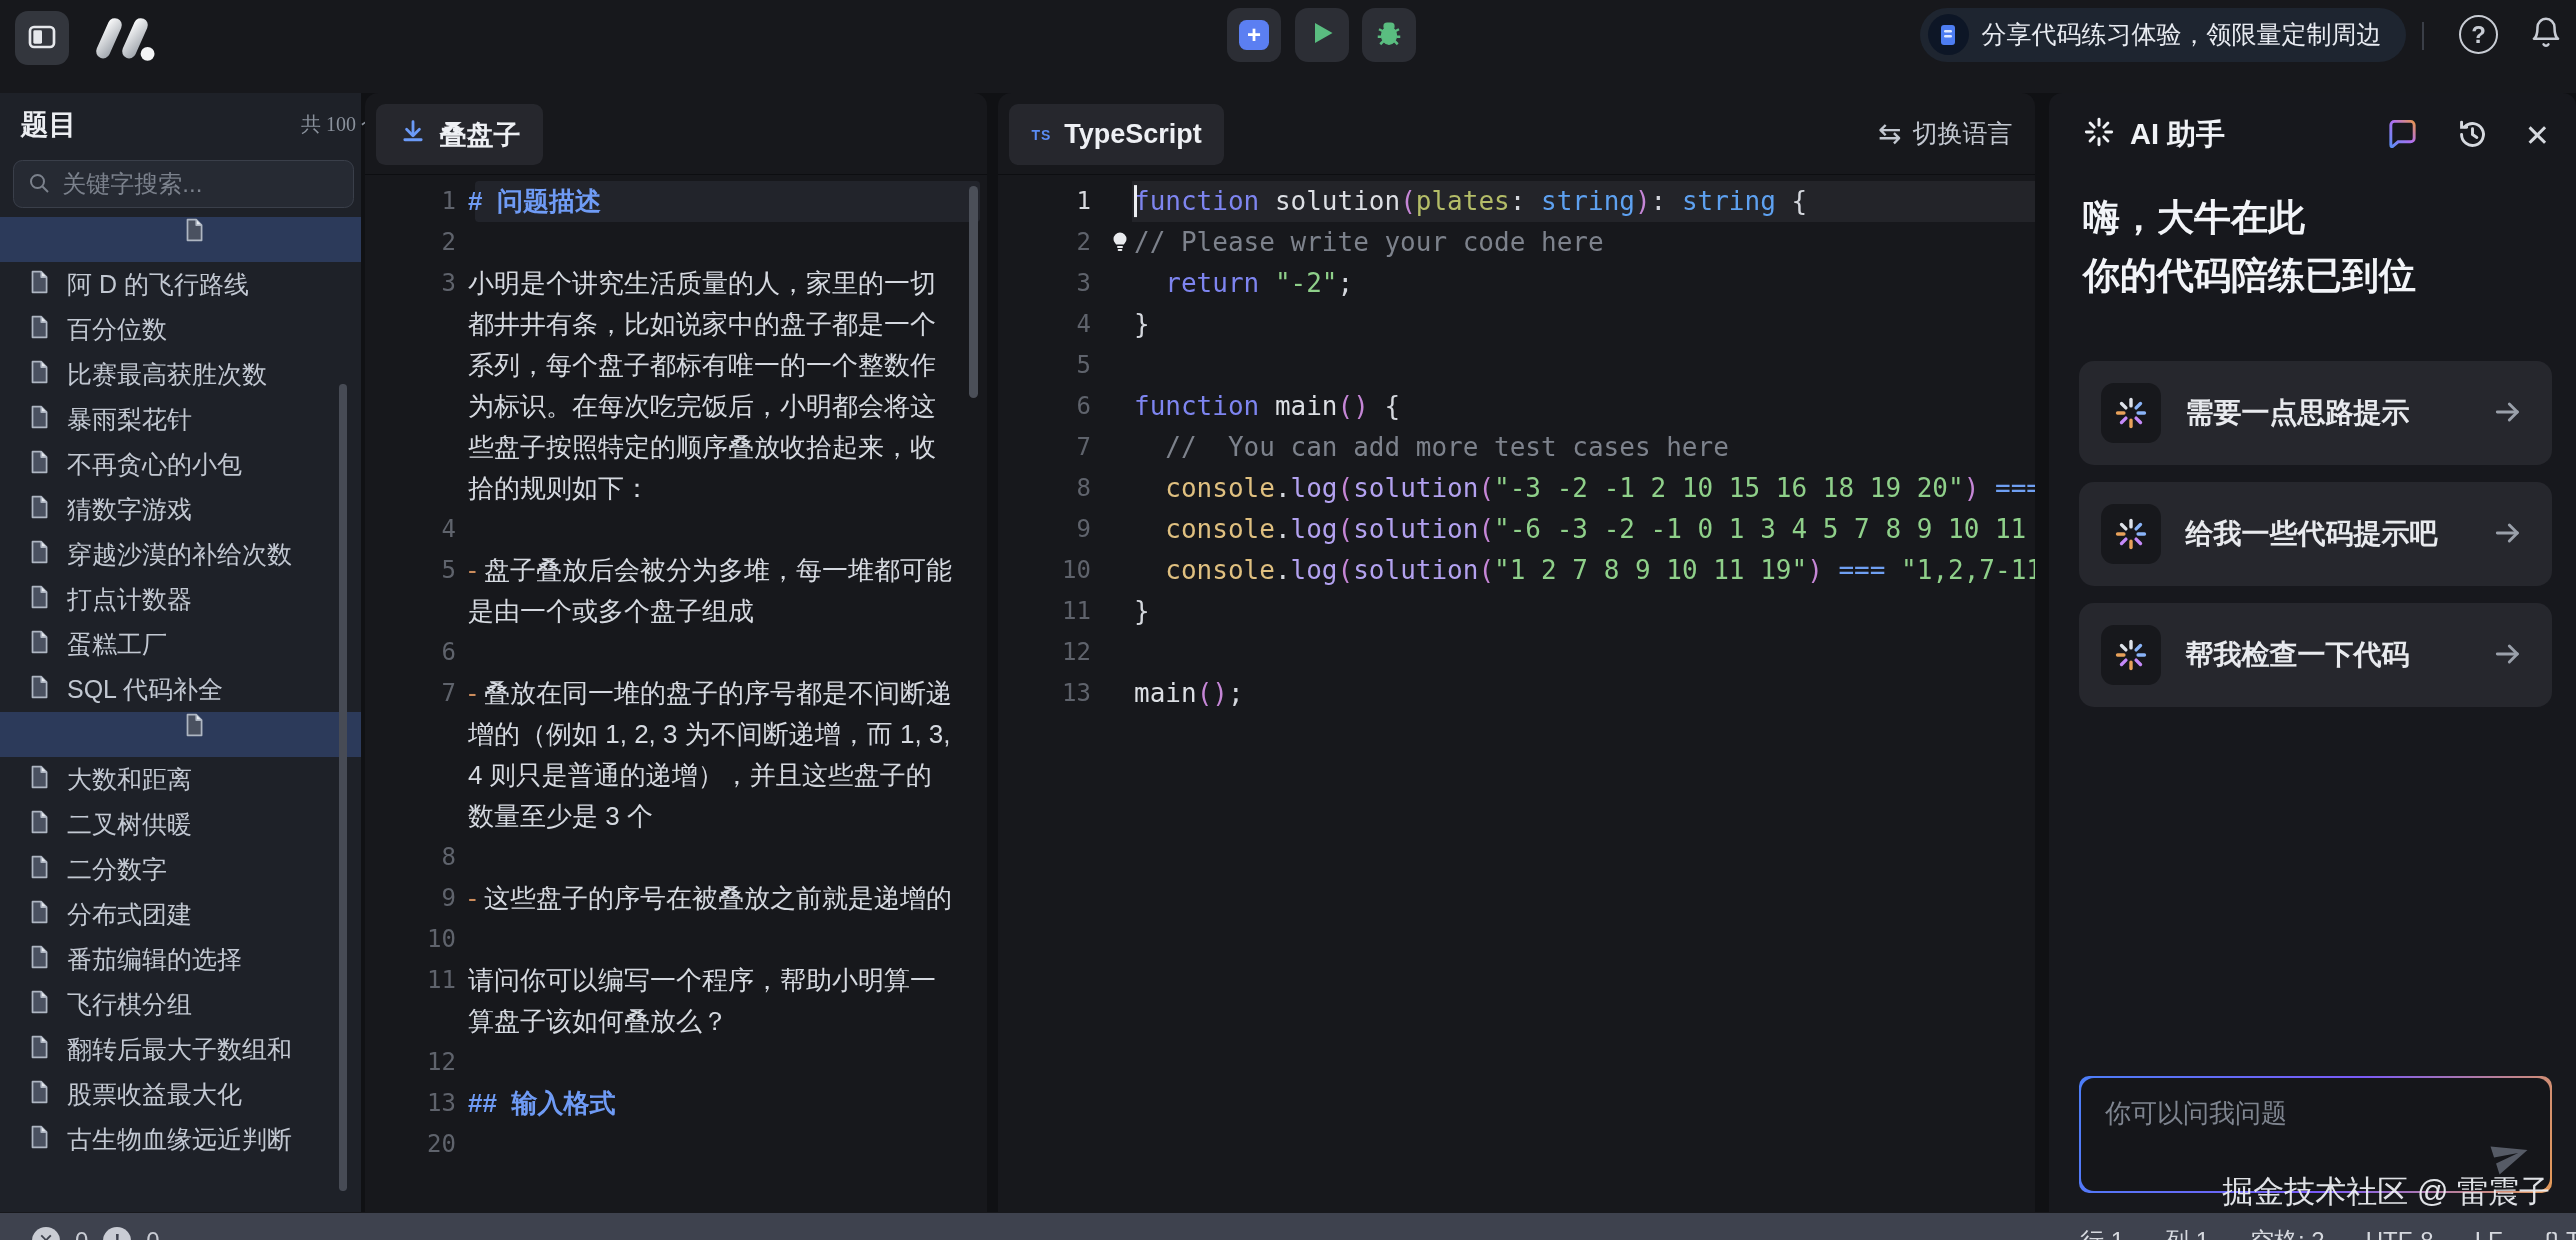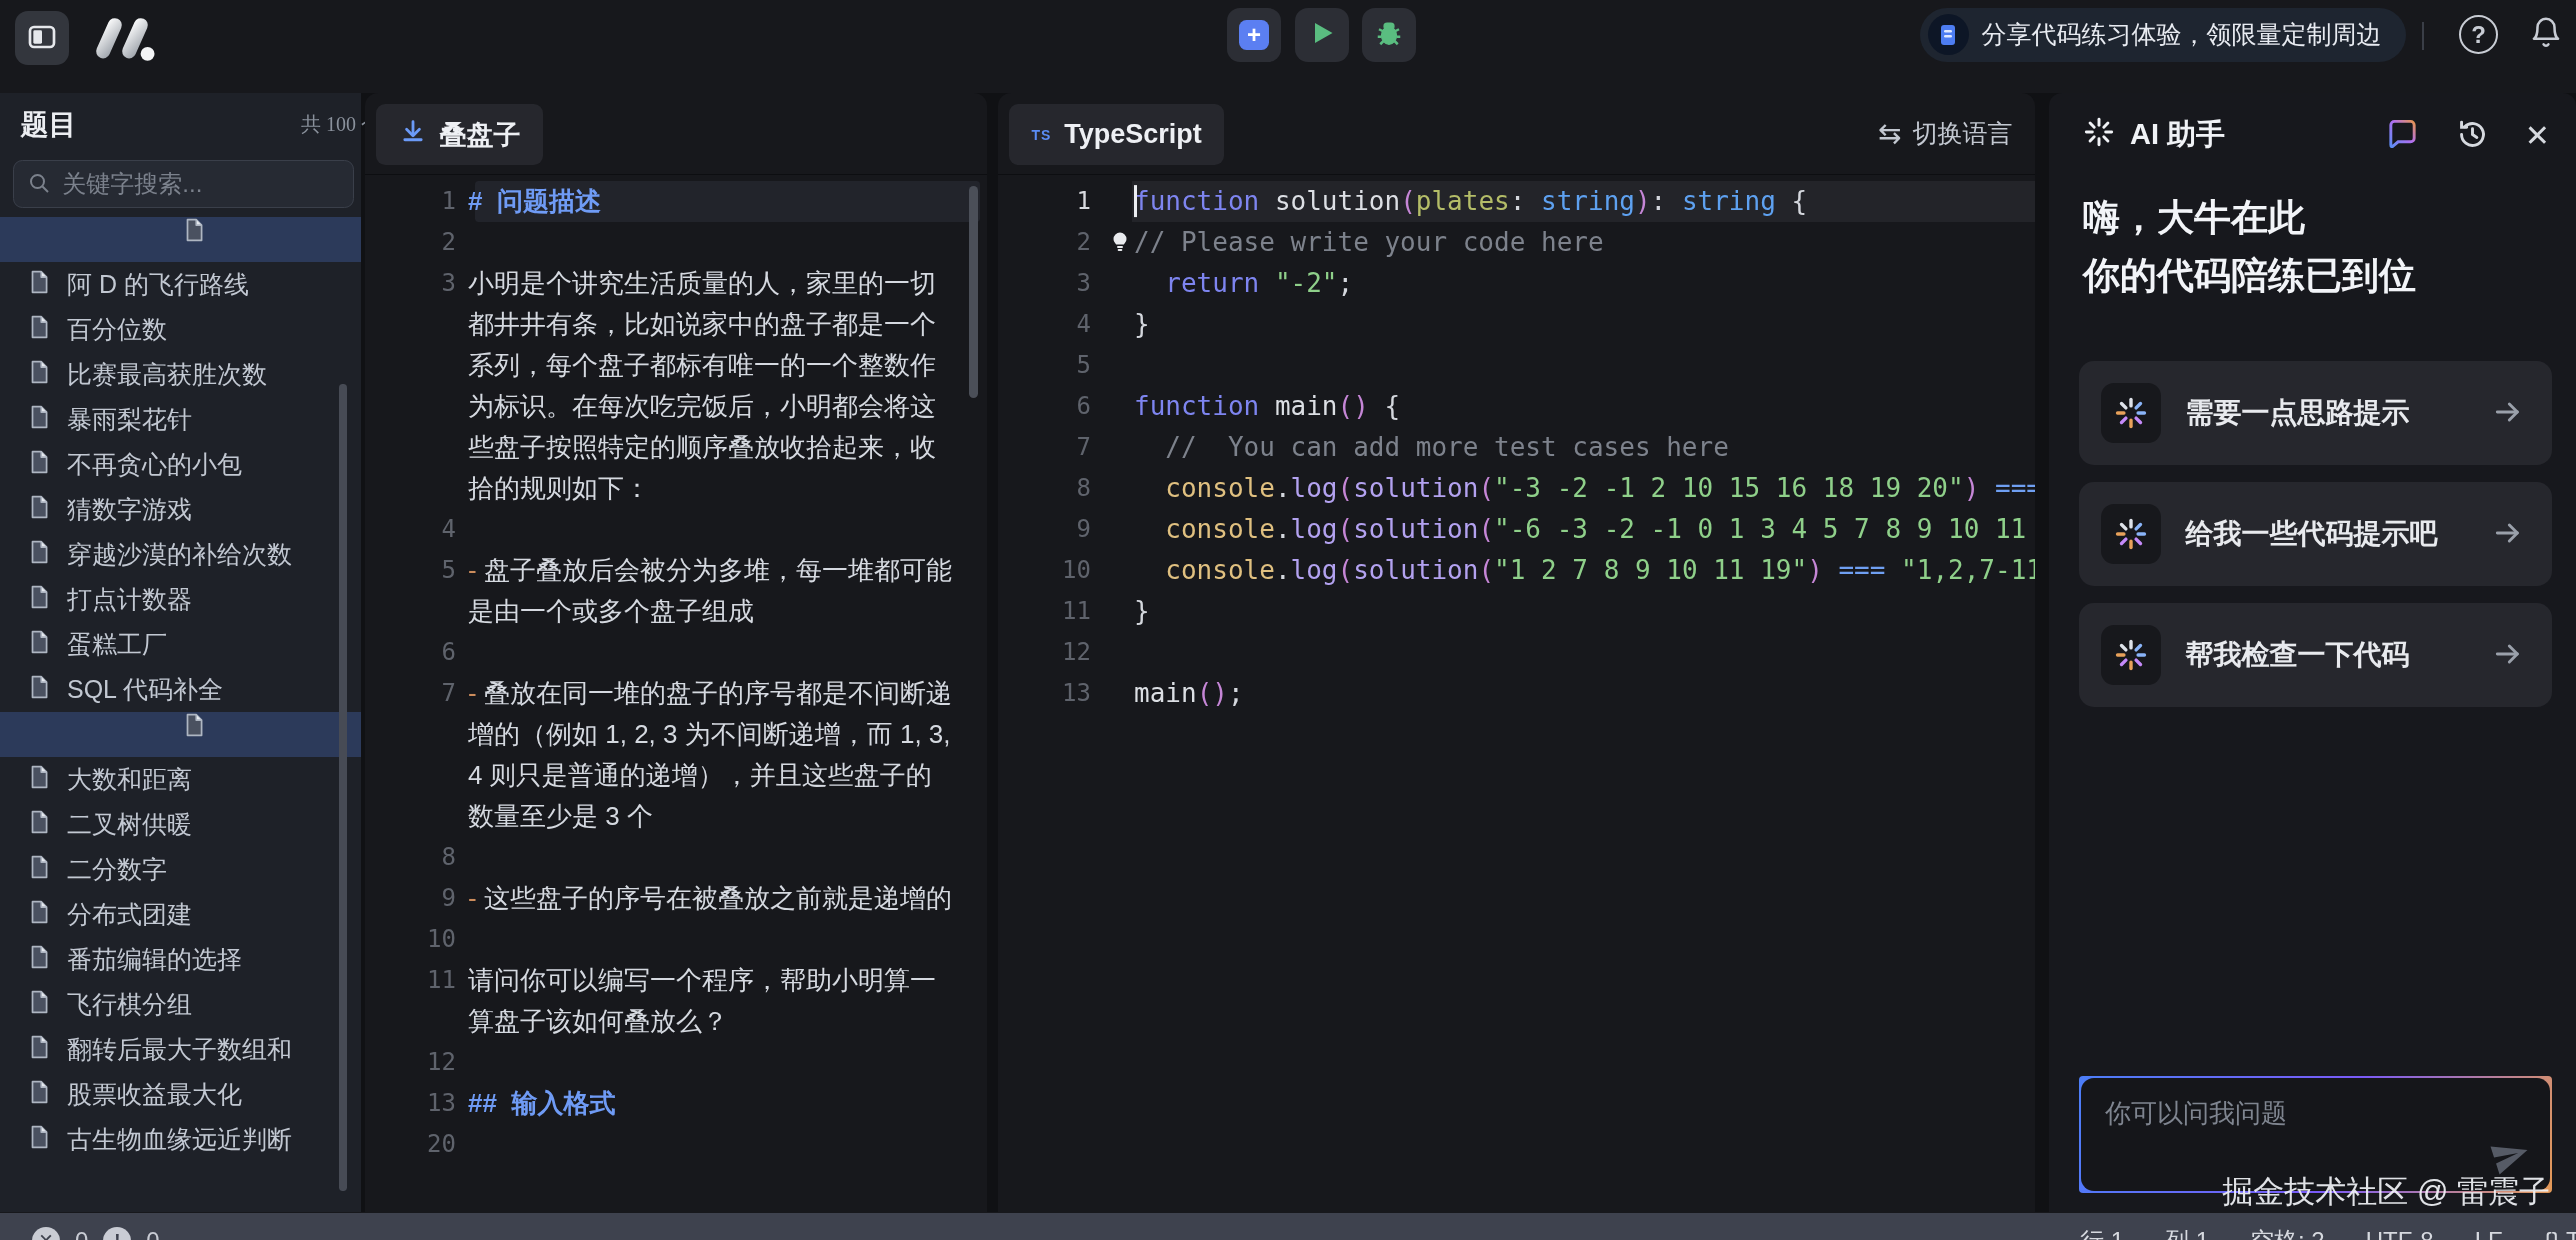--- a/index.html
+++ b/index.html
@@ -94,21 +94,21 @@
   .ai{left:2049px;width:527px;background:#17181d;}
   .ai-head{position:absolute;left:0;top:0;right:0;height:84px;}
   .ai-title{position:absolute;left:34px;top:22.4px;display:flex;align-items:center;gap:15px;color:#f0f2f6;font-size:29px;font-weight:bold;}
   .ai-hicons{position:absolute;right:26px;top:24px;display:flex;align-items:center;gap:35px;}
   .ai-close{color:#d6d9df;font-size:30px;font-weight:bold;line-height:1;}
   .ai-greet{position:absolute;left:34px;top:96px;color:#f2f4f8;font-size:37px;font-weight:bold;line-height:58px;}
   .ai-cards{position:absolute;left:30px;top:268px;right:24px;display:flex;flex-direction:column;gap:17px;}
   .ai-card{height:104px;border-radius:15px;background:#26272d;display:flex;align-items:center;padding:0 28px 0 22.4px;gap:24px;}
   .ai-tile{width:60px;height:60px;border-radius:13px;background:#17181c;display:flex;align-items:center;justify-content:center;flex:0 0 60px;}
   .ai-card-label{color:#e8eaee;font-size:28px;font-weight:bold;flex:1;}
-  .ai-input-wrap{position:absolute;left:30px;top:983px;right:24px;height:117px;border-radius:4px;padding:1.9px;
+  .ai-input-wrap{position:absolute;left:30px;top:983px;right:24px;height:117px;border-radius:10px;padding:1.9px;
     background:linear-gradient(110deg,#4c7ef8 0%,#7a5af8 55%,#e59a57 100%);}
   .ai-input{width:100%;height:100%;border-radius:13px;background:#15161a;position:relative;}
   .ai-placeholder{position:absolute;left:24px;top:18.6px;color:#7f8590;font-size:26px;}
   .ai-send{position:absolute;right:20.5px;bottom:13px;}
   .watermark{position:absolute;right:26px;top:1078px;color:rgba(240,242,246,.93);font-size:31px;z-index:3;white-space:nowrap;}
 
   
   .statusbar{position:absolute;left:0;top:1213px;width:2576px;height:56px;background:#3e424e;}
   .sb-left{position:absolute;left:32px;top:0;height:56px;display:flex;align-items:center;gap:15px;color:#c9ccd4;font-size:24px;}
   .sb-circle{width:28px;height:28px;border-radius:50%;background:#c9ccd4;color:#3e424e;font-size:18.6px;font-weight:bold;

